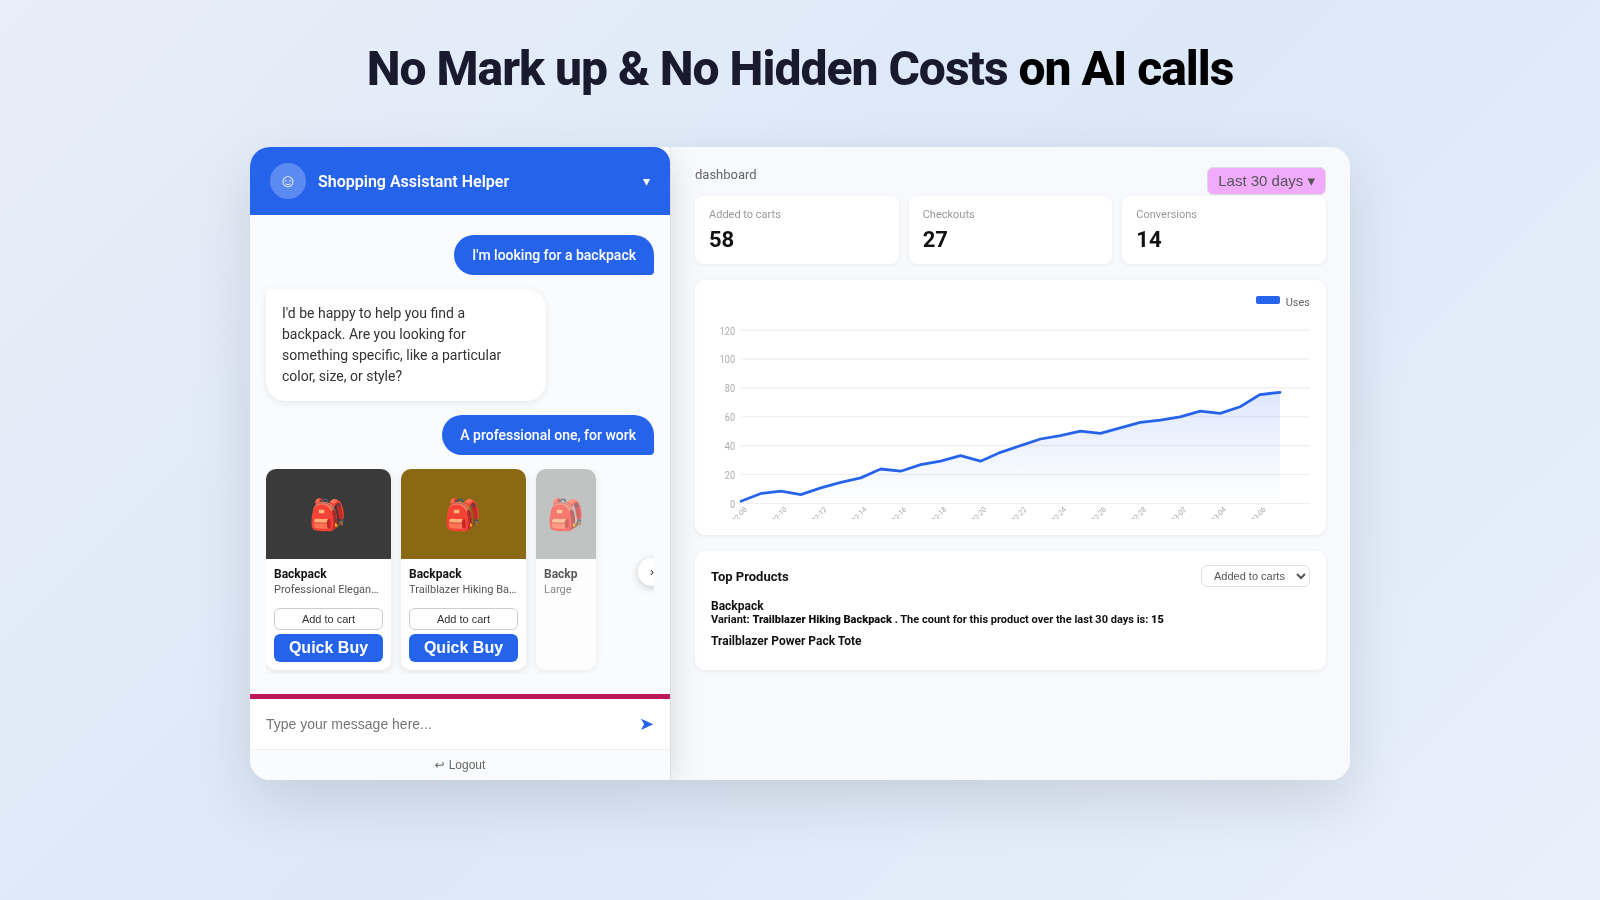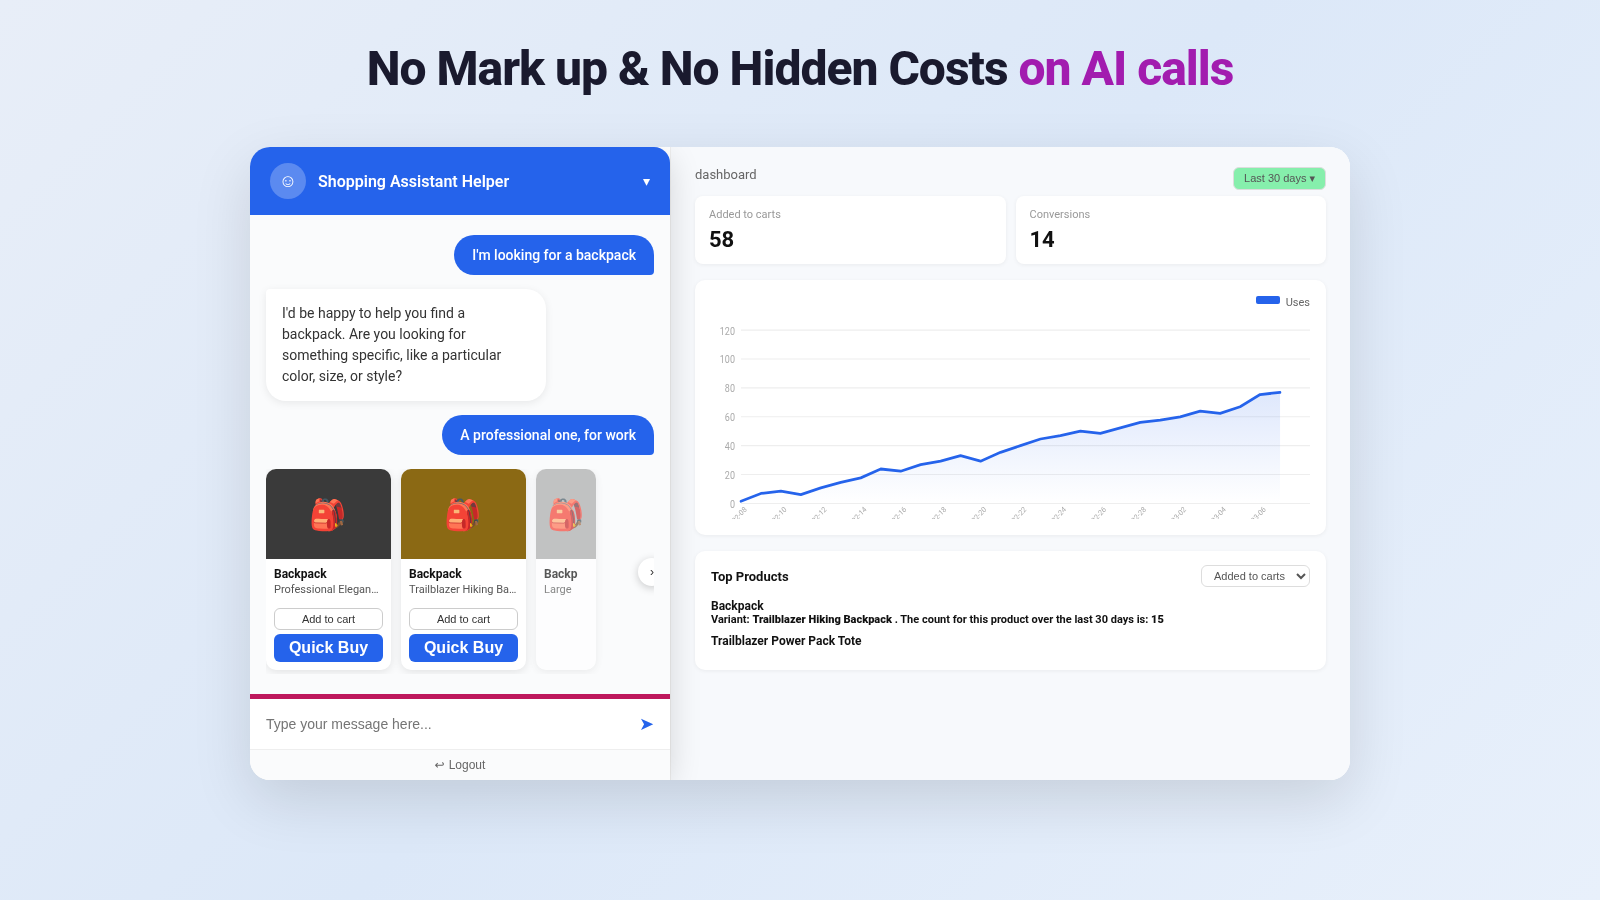--- a/index.html
+++ b/index.html
@@ -15,21 +15,21 @@
     }
     .headline {
       font-size: 48px;
       font-weight: 800;
       color: #1a1a2e;
       text-align: center;
       margin-bottom: 50px;
       letter-spacing: -1px;
     }
     .headline .accent {
-      color: #a21caf;
+      color: #000000;
     }
     .ui-container {
       display: flex;
       gap: 0;
       width: 1100px;
       background: white;
       border-radius: 20px;
       box-shadow: 0 20px 60px rgba(0,0,0,0.12);
       overflow: hidden;
       position: relative;
@@ -314,23 +314,23 @@
       height: 100%;
     }
 
     
     .date-range {
       position: absolute;
       top: 0;
       right: 0;
     }
     .date-range-btn {
-      font-size: 11px;
+      font-size: 15px;
       color: #555;
-      background: #86efac;
+      background: #f0abfc;
       border: 1px solid #ddd;
       border-radius: 6px;
       padding: 4px 10px;
       cursor: pointer;
     }
 
     
     .top-products {
       background: white;
       border-radius: 10px;
@@ -469,20 +469,24 @@
         <button class="date-range-btn">
           <span>Last 30 days</span> ▾
         </button>
       </div>
     </div>
 
     <div class="stats-row">
       <div class="stat-card">
         <div class="stat-label">Added to carts</div>
         <div class="stat-value">58</div>
+      </div>
+      <div class="stat-card">
+        <div class="stat-label">Checkouts</div>
+        <div class="stat-value">27</div>
       </div>
       <div class="stat-card">
         <div class="stat-label">Conversions</div>
         <div class="stat-value">14</div>
       </div>
     </div>
 
     <div class="chart-container">
       <div class="chart-legend">
         <div class="legend-dot"></div>

